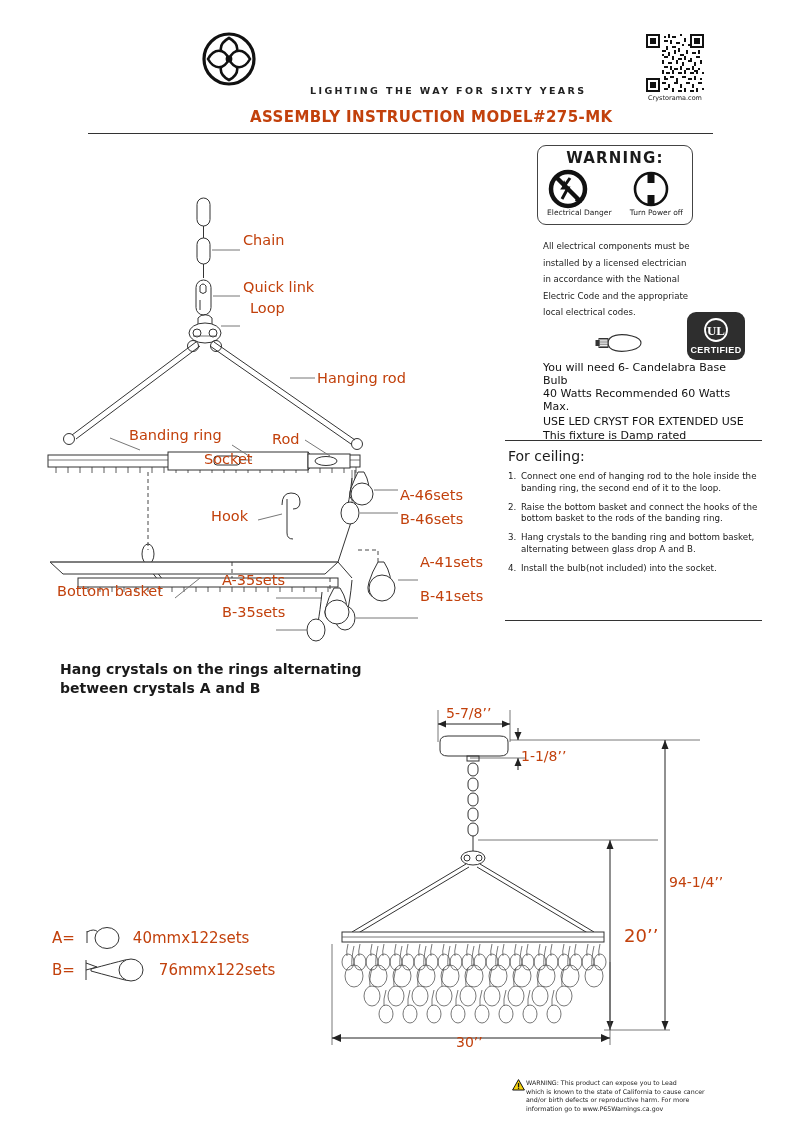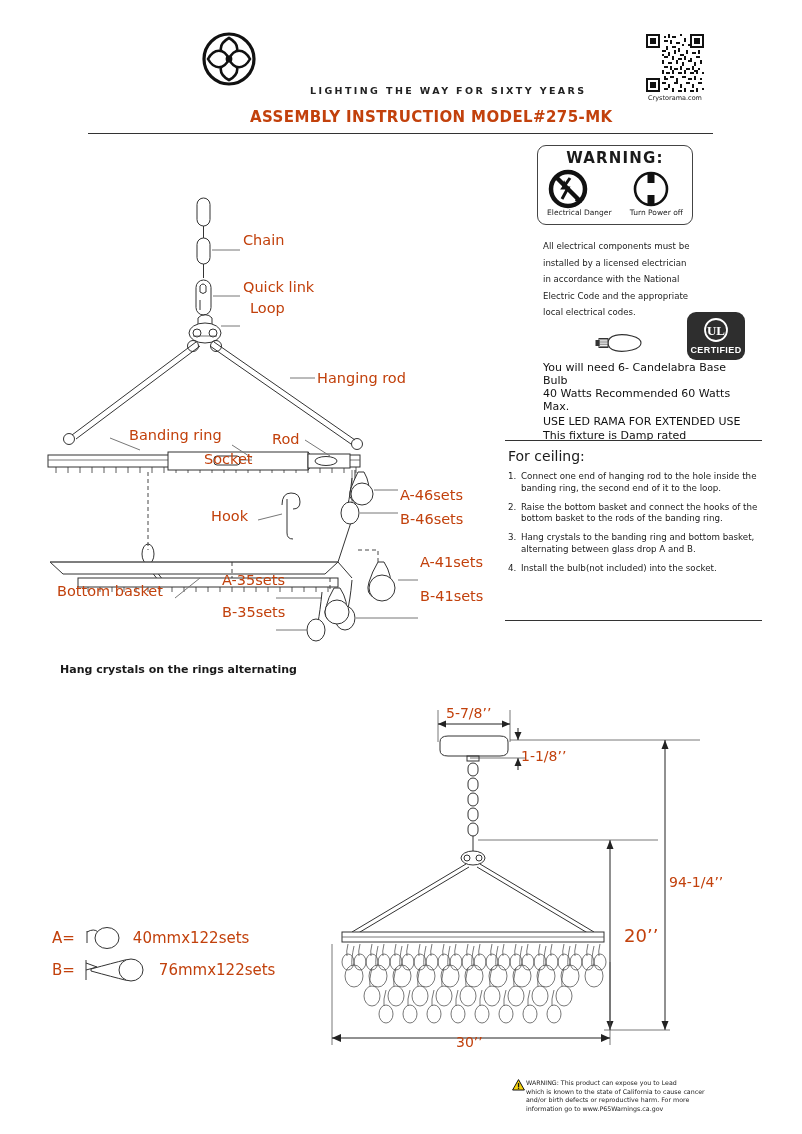--- a/index.html
+++ b/index.html
@@ -181,21 +181,21 @@
   <svg width="58" height="48" viewBox="0 0 58 48">
     <circle cx="29" cy="18" r="11" fill="none" stroke="#fff" stroke-width="1.8"></circle>
     <text x="29" y="23" font-family="Liberation Serif,serif" font-size="13" font-weight="700" fill="#fff" text-anchor="middle">UL</text>
     <text x="29" y="41" font-family="Liberation Sans,sans-serif" font-size="9" font-weight="700" fill="#fff" text-anchor="middle" letter-spacing=".4">CERTIFIED</text>
   </svg>
 </div>
 
 <div class="abs" style="left:543px;top:362px;width:205px;font-size:11px;line-height:12.5px;color:#111;">
   <div style="margin-bottom:1px;">You will need 6- Candelabra Base Bulb</div>
   <div style="margin-bottom:3px;">40 Watts Recommended 60 Watts Max.</div>
-  <div style="margin-bottom:1px;">USE LED RAMA FOR EXTENDED USE</div>
+  <div style="margin-bottom:1px;">USE LED CRYST FOR EXTENDED USE</div>
   <div>This fixture is Damp rated</div>
 </div>
 
 <div class="abs hr" style="left:505px;top:440px;width:257px;"></div>
 
 <div class="abs" style="left:508px;top:448px;width:262px;">
   <div style="font-size:14px;margin-bottom:7px;">For ceiling:</div>
   <div style="display:flex;font-size:8.7px;line-height:11.8px;margin-bottom:7px;">
     <span style="flex:0 0 13px;">1.</span>
     <span>Connect one end of hanging rod to the hole inside the banding ring, the second end of it to the loop.</span>
@@ -395,22 +395,23 @@
 <div class="abs lbl" style="left:204px;top:451px;">Socket</div>
 <div class="abs lbl" style="left:211px;top:508px;">Hook</div>
 <div class="abs lbl" style="left:57px;top:583px;">Bottom basket</div>
 <div class="abs lbl" style="left:400px;top:487px;">A-46sets</div>
 <div class="abs lbl" style="left:400px;top:511px;">B-46sets</div>
 <div class="abs lbl" style="left:420px;top:554px;">A-41sets</div>
 <div class="abs lbl" style="left:420px;top:588px;">B-41sets</div>
 <div class="abs lbl" style="left:222px;top:572px;">A-35sets</div>
 <div class="abs lbl" style="left:222px;top:604px;">B-35sets</div>
 
-<div class="abs" style="left:60px;top:660px;font-size:11px;font-weight:700;line-height:19px;">
+<div class="abs" style="left:60px;top:660px;font-size:14px;font-weight:700;line-height:19px;">
   <div>Hang crystals on the rings alternating</div>
+  <div>between crystals A and B</div>
 </div>
 
 <div class="abs" style="left:52px;top:925px;display:flex;align-items:center;">
   <span class="lbl" style="font-size:15px;">A=</span>
   <span style="margin:0 6px;">
     <svg width="46" height="26" viewBox="0 0 46 26">
       <path d="M6 6 L6 18" class="ln"></path>
       <path d="M6 7 q7 -4 11 0" class="ln"></path>
       <ellipse cx="26" cy="13" rx="12" ry="10.5" class="ln wht"></ellipse>
     </svg>

